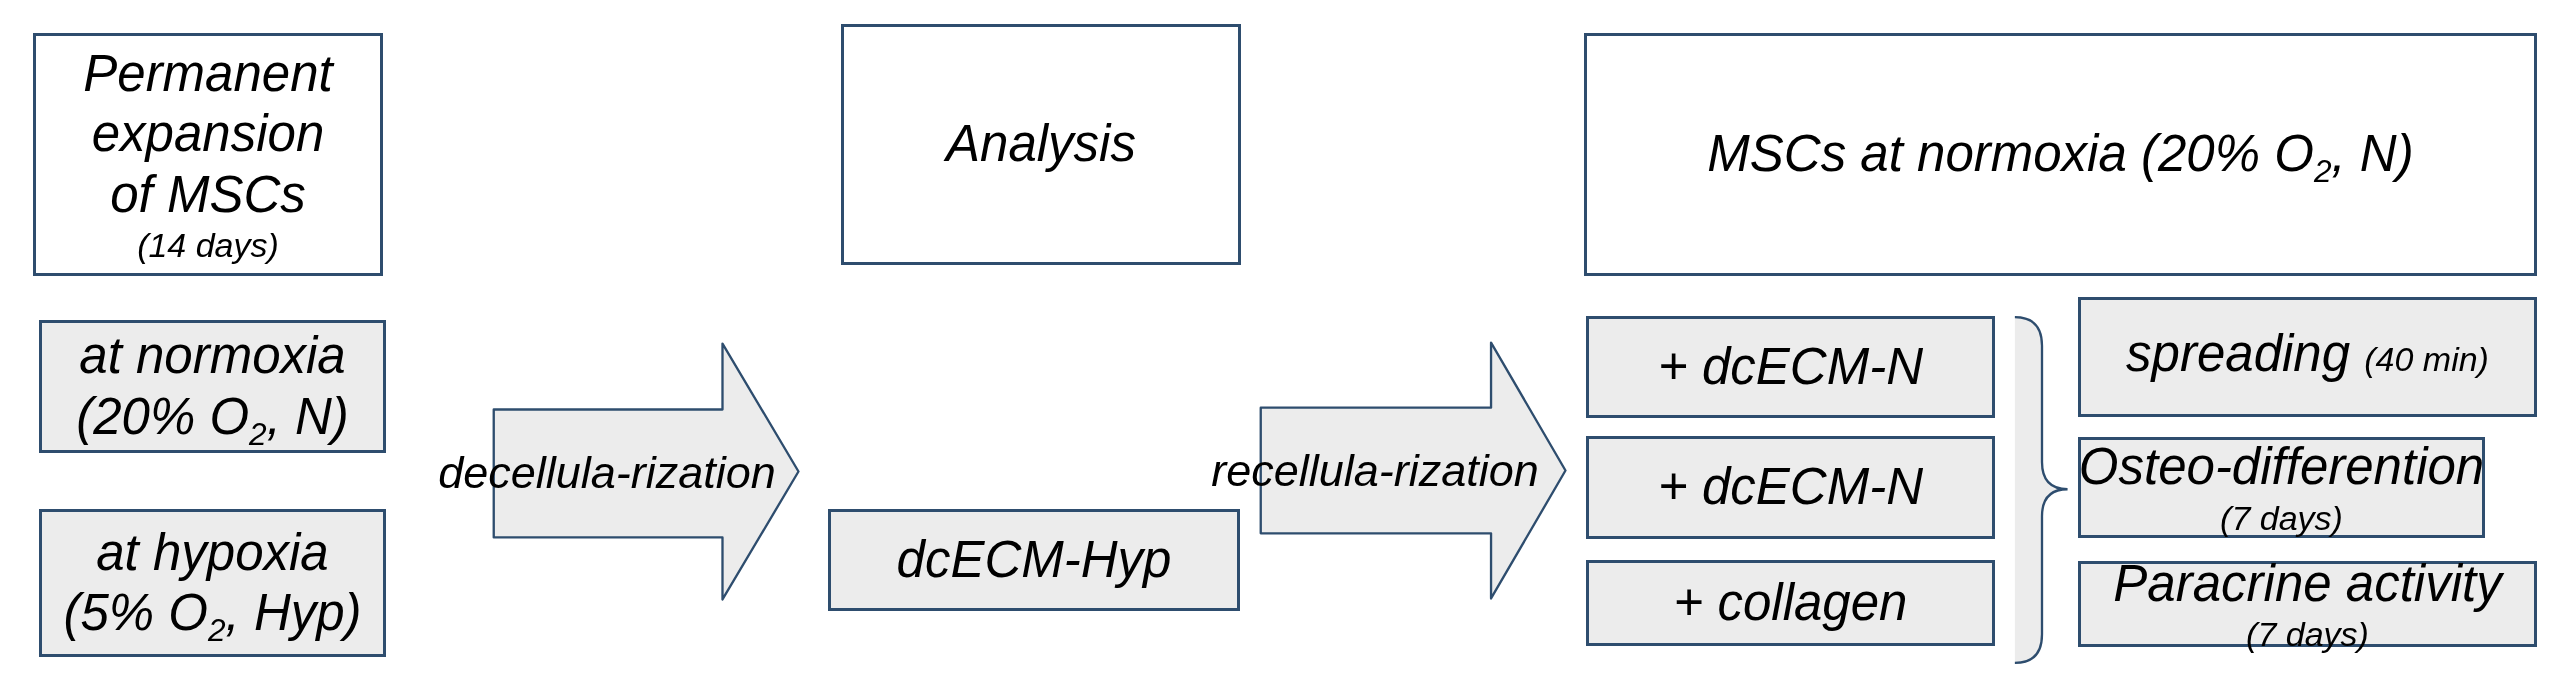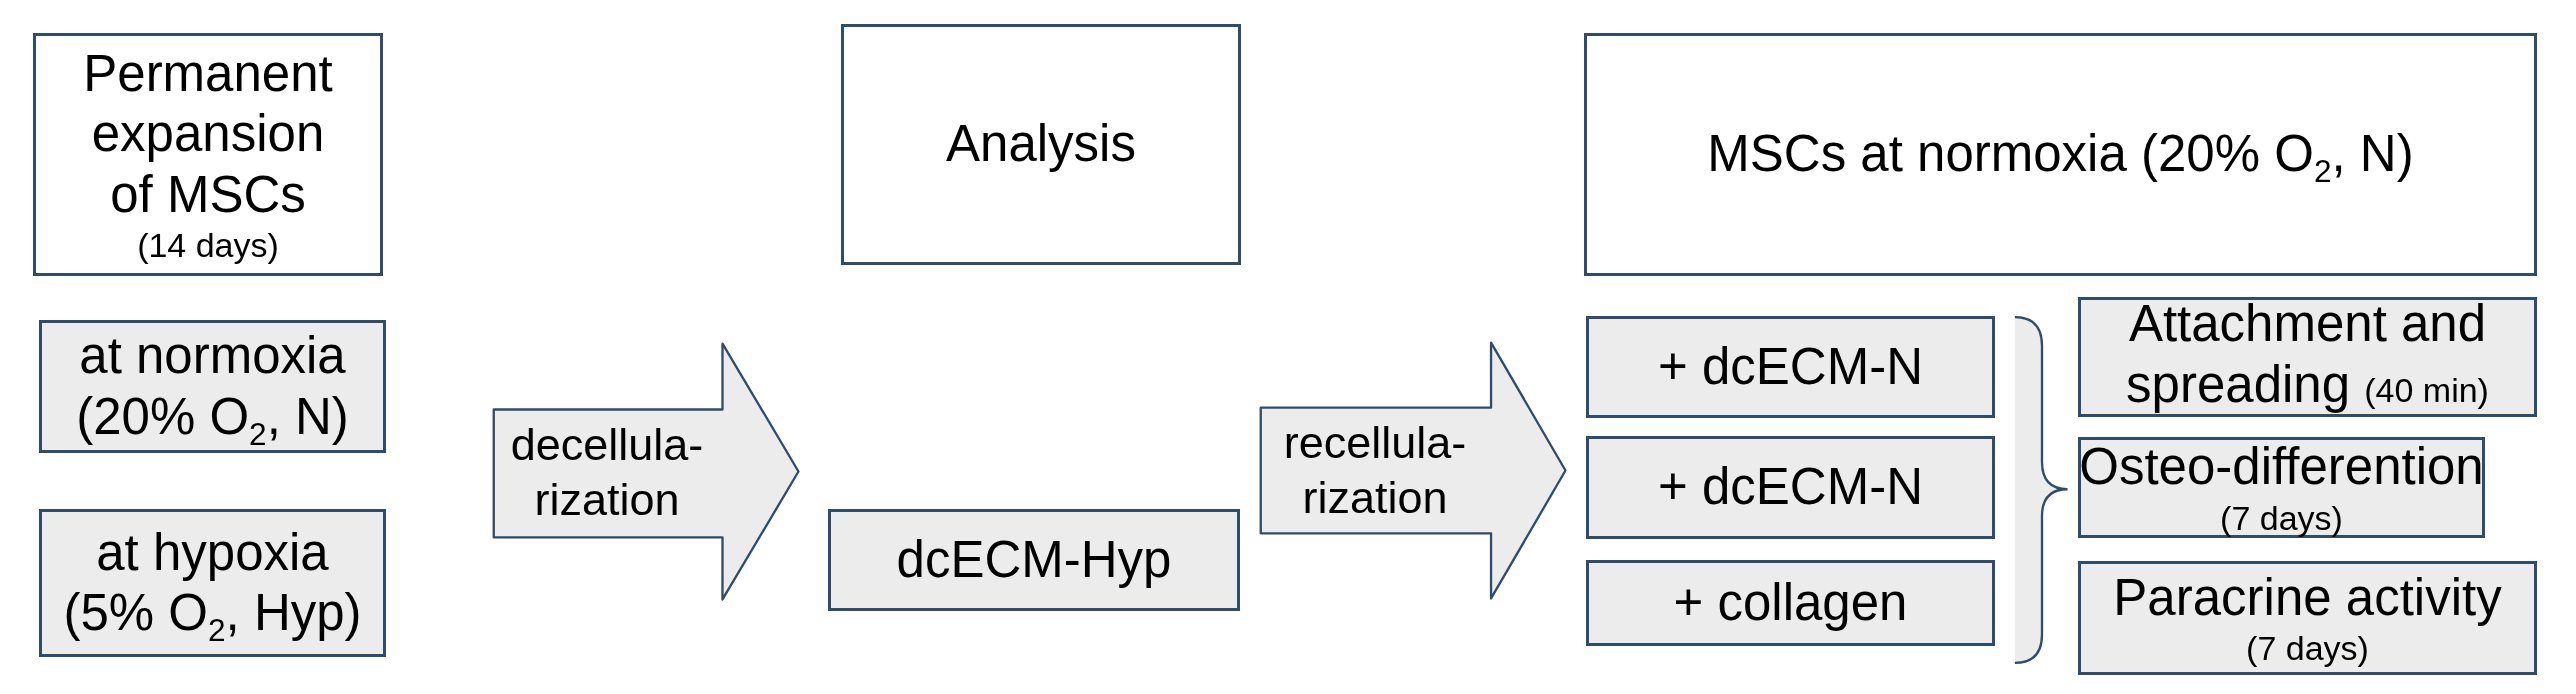--- a/index.html
+++ b/index.html
@@ -7,25 +7,25 @@
     position:relative;width:2576px;height:695px;background:#ffffff;
     font-family:"Liberation Sans",sans-serif;color:#000000;overflow:hidden;
   }
   .box{
     position:absolute;box-sizing:border-box;border:3.1px solid #2e4d6e;
     display:flex;flex-direction:column;justify-content:center;align-items:center;
     text-align:center;font-size:51px;
   }
   .white{background:#ffffff;}
   .gray{background:#ececec;}
-  .line{line-height:1.18em;white-space:nowrap;}
+  .line{line-height:1.18em;white-space:nowrap;font-style:italic;}
   .small{font-size:34px;}
   sub{font-size:0.62em;line-height:0;}
   .arrow-label{
-    position:absolute;display:flex;flex-direction:column;justify-content:center;
+    position:absolute;display:flex;flex-direction:row;justify-content:center;
     align-items:center;text-align:center;font-size:45px;
   }
   .arrow-label .line{line-height:1.22em;}
   svg.shape{position:absolute;overflow:visible;}
 </style>
 </head>
 <body>
 
 <div id="canvas">
 
@@ -86,28 +86,27 @@
   <div class="box gray" style="left:1586px;top:560px;width:409px;height:86px">
     <div class="line">+ collagen</div>
   </div>
 
   <svg class="shape" style="left:2011px;top:313px" width="62" height="354" viewBox="0 0 80 456">
     <path d="M5,5 Q40,5 40,42 L40,192 Q40,227 73,227 Q40,227 40,262 L40,414 Q40,451 5,451 Z" fill="#ececec" stroke="none"></path>
     <path d="M5,5 Q40,5 40,42 L40,192 Q40,227 73,227 Q40,227 40,262 L40,414 Q40,451 5,451" fill="none" stroke="#2e4d6e" stroke-width="3"></path>
   </svg>
 
   <div class="box gray" style="left:2078px;top:297px;width:459px;height:120px">
-    <div class="line">Attachment and</div>
     <div class="line"><span>spreading</span><span>&nbsp;</span><span class="small">(40 min)</span></div>
   </div>
 
   <div class="box gray" style="left:2078px;top:437px;width:407px;height:101px">
     <div class="line">Osteo-differention</div>
     <div class="line small">(7 days)</div>
   </div>
 
-  <div class="box gray" style="left:2078px;top:561px;width:459px;height:114px">
+  <div class="box gray" style="left:2078px;top:561px;width:459px;height:86px">
     <div class="line">Paracrine activity</div>
     <div class="line small">(7 days)</div>
   </div>
 
 </div>
 
 
 </body></html>

